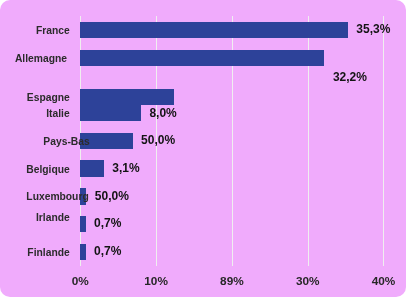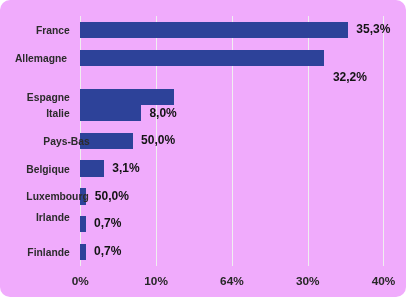--- a/index.html
+++ b/index.html
@@ -98,18 +98,18 @@
 
   <div class="row" style="top: 237.978px; height: 27.7222px;">
     <div class="bar" style="width: 5.306px; left: 80.3px; top: 5.66111px; height: 16.4px; background: rgb(45, 66, 153);"></div>
     <div class="cat-label" style="right: 336.3px; top: 8.76111px; color: rgb(43, 43, 43);">Finlande</div>
     <div class="data-label" style="left: 94.106px; top: 6.16111px; color: rgb(20, 20, 20);">0,7%</div>
   </div>
 
   <div class="x-axis">
     <div class="tick-label" style="left: 40.3px; color: rgb(39, 39, 39);">0%</div>
     <div class="tick-label" style="left: 116.1px; color: rgb(39, 39, 39);">10%</div>
-    <div class="tick-label" style="left: 191.9px; color: rgb(39, 39, 39);">64%</div>
+    <div class="tick-label" style="left: 191.9px; color: rgb(39, 39, 39);">89%</div>
     <div class="tick-label" style="left: 267.7px; color: rgb(39, 39, 39);">30%</div>
     <div class="tick-label" style="left: 343.5px; color: rgb(39, 39, 39);">40%</div>
   </div>
 
 </div>
 
 </body></html>

